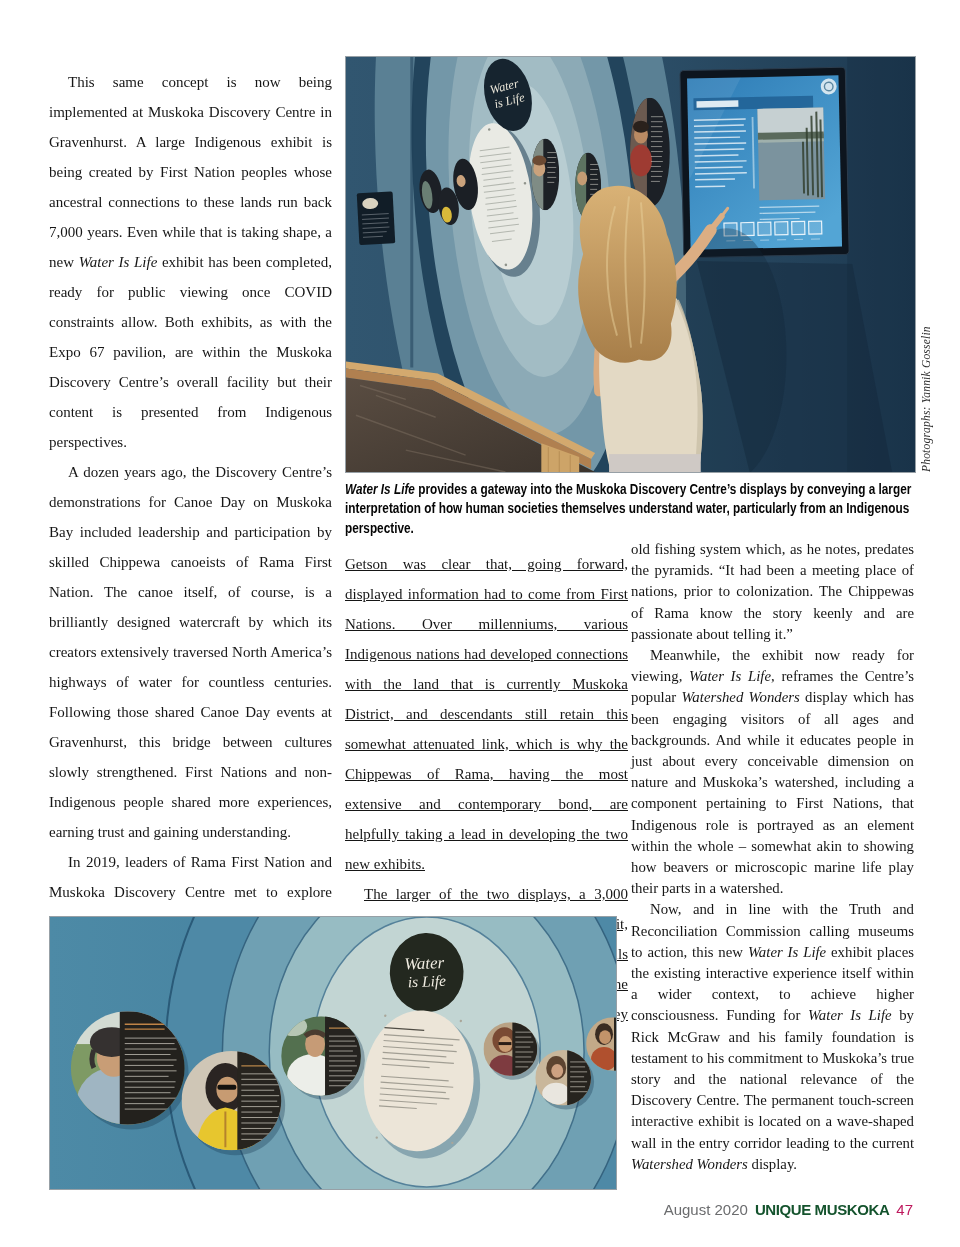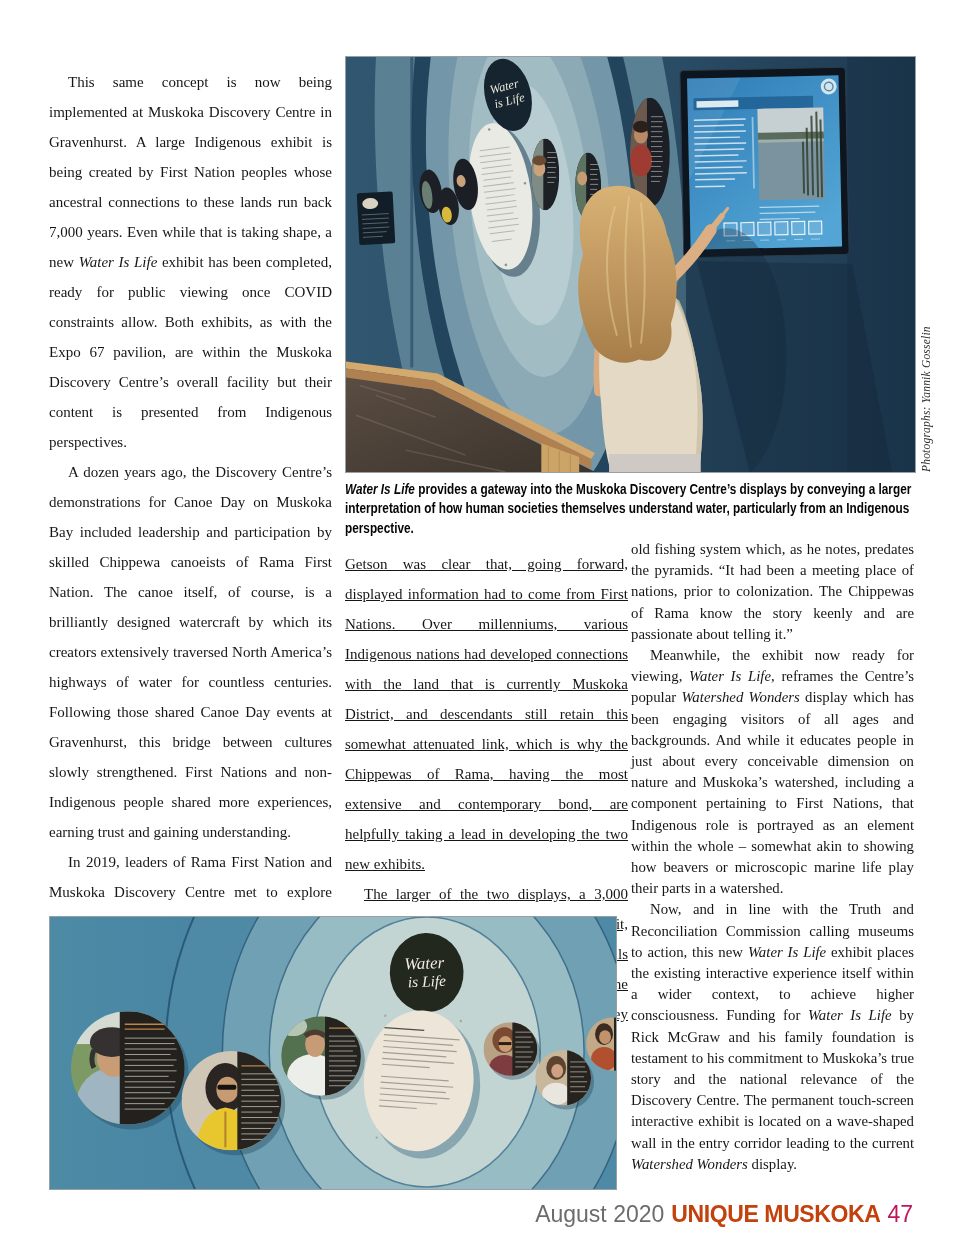--- a/index.html
+++ b/index.html
@@ -19,23 +19,23 @@
            font-size:14.8px;line-height:19.3px;color:#050505;}
   .caption em{font-style:italic;}
   figure.photo{position:absolute;margin:0;border:1px solid #97a0a6;box-sizing:border-box;}
   #photo-top{left:345px;top:56px;width:571px;height:417px;background:#2b4e66;}
   #photo-bottom{left:49px;top:916px;width:568px;height:274px;background:#44809e;}
   figure.photo svg{display:block;width:100%;height:100%;}
   .credit{position:absolute;left:920px;top:472px;transform:rotate(-90deg);
           transform-origin:0 0;white-space:nowrap;font-style:italic;
           font-size:11.5px;color:#2e2e2e;letter-spacing:.2px;}
   .footer{position:absolute;top:1201px;right:47px;display:flex;align-items:baseline;gap:7px;
-          font-family:"Liberation Sans",sans-serif;font-size:23px;}
+          font-family:"Liberation Sans",sans-serif;font-size:15px;}
   .footer .issue{color:#6b6c6e;font-weight:400;}
-  .footer .mag{color:#c2410c;font-weight:800;letter-spacing:-.4px;}
+  .footer .mag{color:#14532d;font-weight:800;letter-spacing:-.4px;}
   .footer .pnum{color:#be185d;}
 </style>
 </head>
 <body>
 
 <div class="page">
 
   <div class="col" id="col-left">
       <p class="indent"><span>This same concept is now being implemented at Muskoka Discovery Centre in Gravenhurst. A large Indigenous exhibit is being created by First Nation peoples whose ancestral connections to these lands run back 7,000 years. Even while that is taking shape, a new </span><em>Water Is Life</em><span> exhibit has been completed, ready for public viewing once COVID constraints allow. Both exhibits, as with the Expo 67 pavilion, are within the Muskoka Discovery Centre’s overall facility but their content is presented from Indigenous perspectives.</span></p>
       <p class="indent"><span>A dozen years ago, the Discovery Centre’s demonstrations for Canoe Day on Muskoka Bay included leadership and participation by skilled Chippewa canoeists of Rama First Nation. The canoe itself, of course, is a brilliantly designed watercraft by which its creators extensively traversed North America’s highways of water for countless centuries. Following those shared Canoe Day events at Gravenhurst, this bridge between cultures slowly strengthened. First Nations and non-Indigenous people shared more experiences, earning trust and gaining understanding.</span></p>

